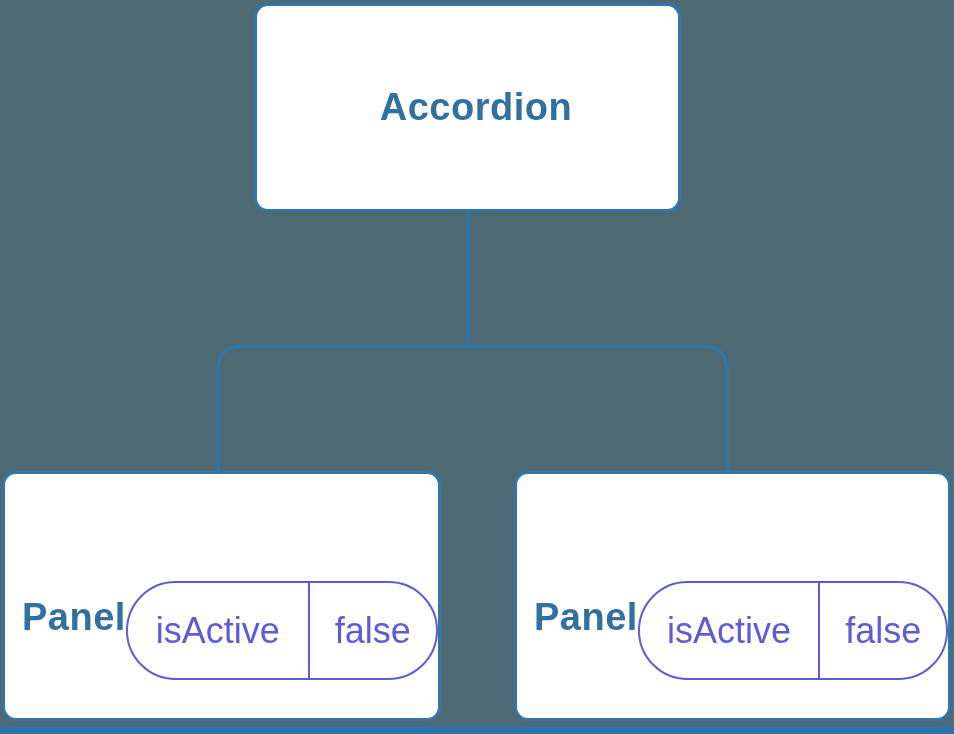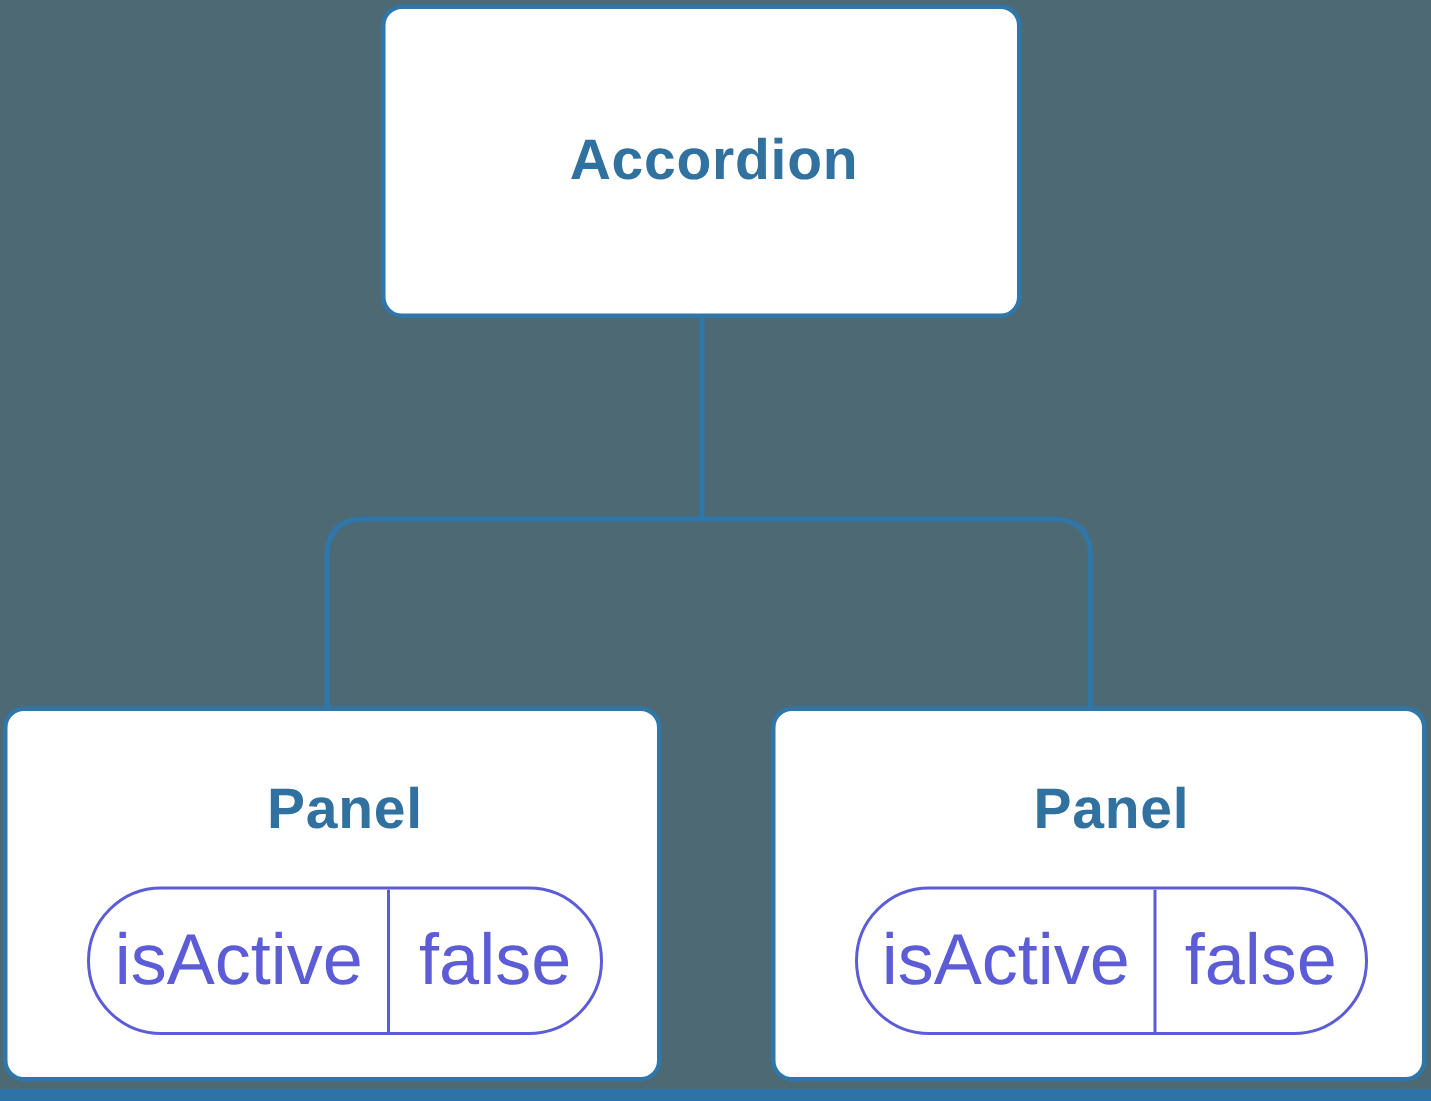--- a/index.html
+++ b/index.html
@@ -49,21 +49,21 @@
     color: var(--node-label, #30719F);
     font-size: 38px;
     font-weight: 600;
     letter-spacing: 0.5px;
   }
   .node-panel {
     top: 471px;
     width: 439px;
     height: 250px;
     display: flex;
-    flex-direction: column;
+    flex-direction: row;
     align-items: center;
     padding-top: 42px;
   }
   .node-panel-left  { left: 2px; }
   .node-panel-right { left: 514px; width: 437px; }
   .panel-title {
     line-height: 48px;
   }
   .pill {
     box-sizing: border-box;
@@ -74,21 +74,21 @@
     border-radius: 60px;
     display: flex;
     align-items: stretch;
     overflow: hidden;
   }
   .pill-cell {
     display: flex;
     align-items: center;
     justify-content: center;
     color: var(--state, #5C5CD6);
-    font-size: 48px;
+    font-size: 36px;
     font-weight: 500;
   }
   .pill-key {
     flex: 0 0 58.3%;
     border-right: 2px solid var(--state, #5C5CD6);
   }
   .pill-value {
     flex: 1 1 auto;
   }
   .bottom-bar {

